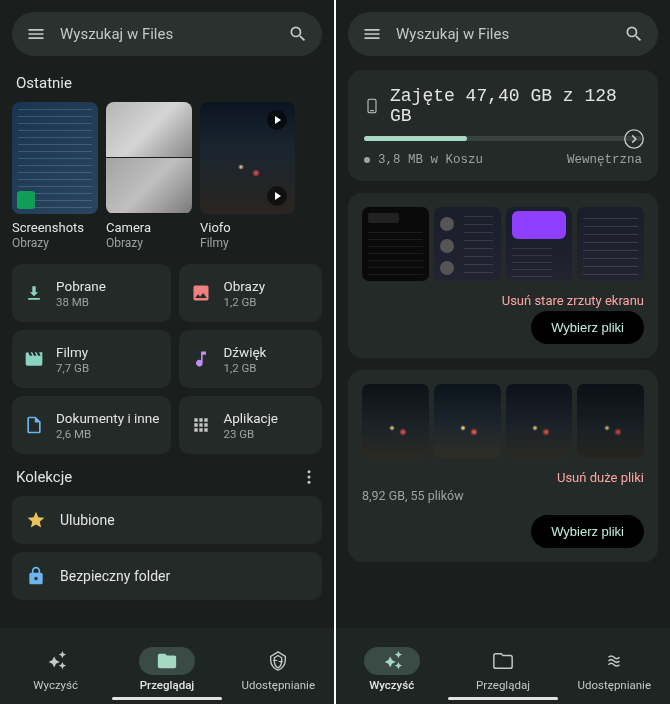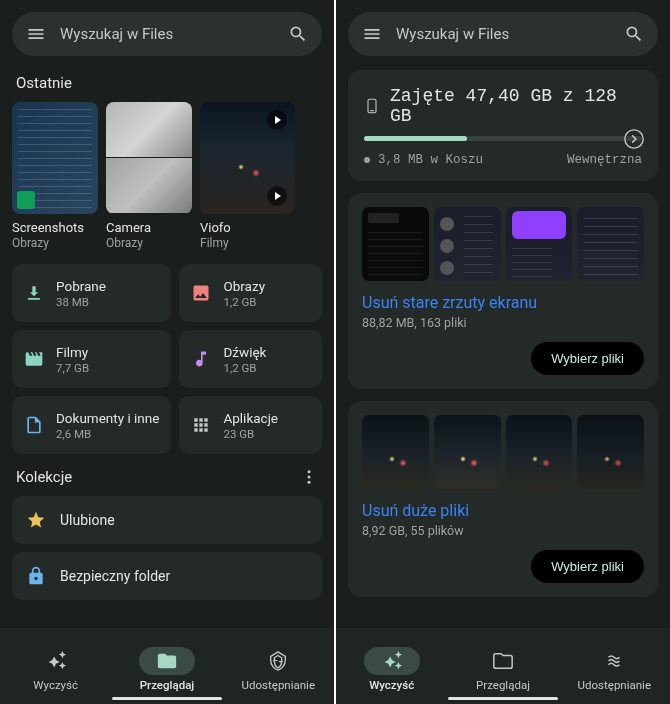--- a/index.html
+++ b/index.html
@@ -259,21 +259,21 @@
     content:''; position:absolute; top:4px; left:6px; right:6px; height:28px;
     background:#8f3fff; border-radius:6px;
   }
   .ct-purple::after {
     content:''; position:absolute; top:36px; left:6px; right:20px; bottom:4px;
     background: repeating-linear-gradient(0deg, rgba(255,255,255,0.1) 0 1px, transparent 1px 7px);
   }
   .ct-night {
     background: linear-gradient(180deg, #0b1218 0%, #1a2228 55%, #2b2a22 100%);
   }
-  .clean-title { font-size: 16px; color: #3b82f6; margin-bottom: 3px; }
+  .clean-title { font-size: 13px; color: #fca5a5; margin-bottom: 3px; text-align: right; }
   .clean-sub { font-size: 12.5px; color: #9da39f; margin-bottom: 12px; }
   .clean-btn-row { display: flex; justify-content: flex-end; }
   .clean-btn {
     background: #000000;
     color: #c3f0dd;
     border: none;
     border-radius: 20px;
     padding: 9px 20px;
     font-size: 13px;
     font-weight: 500;
@@ -510,21 +510,20 @@
         <div class="clean-thumb ct-chat">
             <div class="ct-chat-av"></div>
             <div class="ct-chat-lines"></div>
           </div>
         <div class="clean-thumb ct-purple"></div>
         <div class="clean-thumb ct-chat">
             <div class="ct-chat-lines" style="inset:6px"></div>
           </div>
       </div>
       <div class="clean-title">Usuń stare zrzuty ekranu</div>
-      <div class="clean-sub">88,82 MB, 163 pliki</div>
       <div class="clean-btn-row">
           <button class="clean-btn">Wybierz pliki</button>
         </div>
     </div>
 
     <div class="clean-card">
       <div class="clean-thumbs">
         <div class="clean-thumb ct-night light-dots"></div>
         <div class="clean-thumb ct-night light-dots" style="filter:brightness(1.1)"></div>
         <div class="clean-thumb ct-night light-dots" style="filter:hue-rotate(10deg)"></div>

